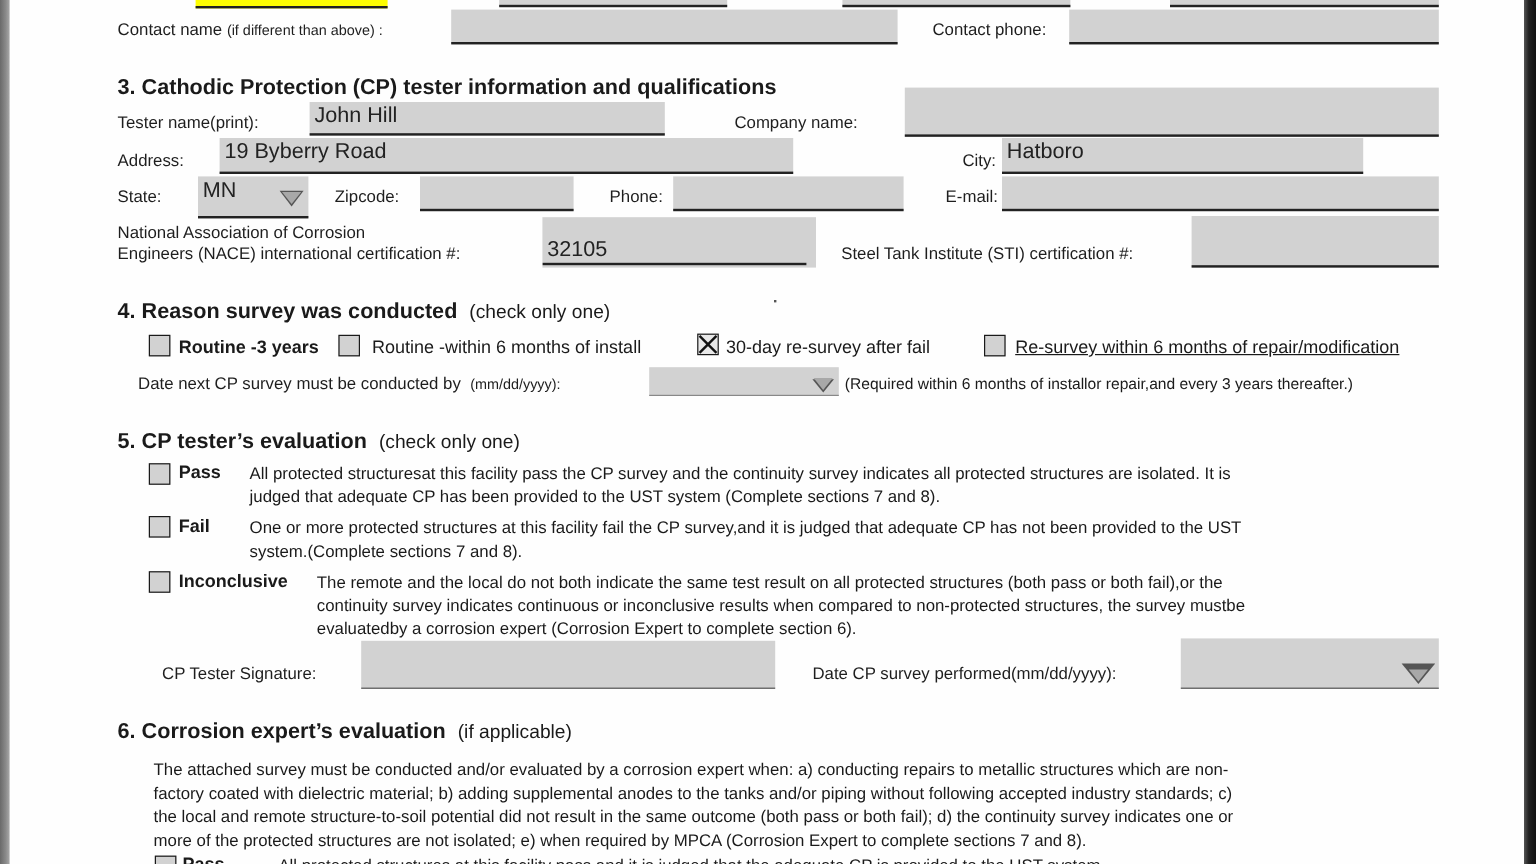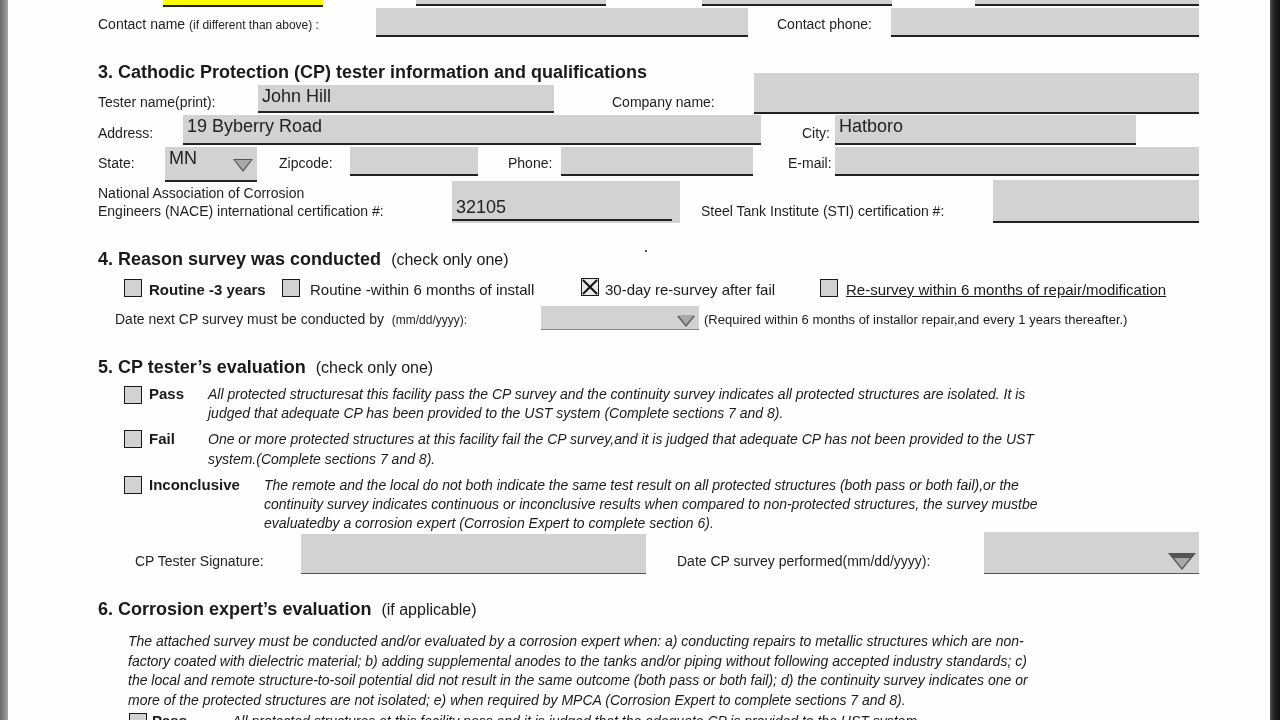--- a/index.html
+++ b/index.html
@@ -28,21 +28,21 @@
   .h2 { font-size:18px; font-weight:bold; color:#1a1a1a; }
   .h2 .sub { font-weight:normal; font-size:16px; }
   .cb { position:absolute; width:18px; height:18px; background:#d2d2d2;
     border:1px solid #1a1a1a; box-sizing:border-box; }
   .cb.checked { background:#e8e8e8; }
   .cb.checked::before, .cb.checked::after { content:""; position:absolute; left:7px; top:-2px;
     width:2px; height:20px; background:#111; }
   .cb.checked::before { transform:rotate(45deg); }
   .cb.checked::after { transform:rotate(-45deg); }
   .cbl { font-size:15px; }
-  .para { font-size:14px; line-height:19px;font-style:italic; }
+  .para { font-size:14px; line-height:19px; }
   .bold { font-weight:bold; }
   .highlight { position:absolute; background:#ffff00; border-bottom:2px solid #222; box-sizing:border-box; }
   .dot { position:absolute; width:2px; height:2px; background:#555; }
 </style>
 </head>
 <body>
 
 <div class="frame-left"></div>
 <div class="frame-right"></div>
 
@@ -69,21 +69,21 @@
 <div class="fld" style="left:258px;top:85px;width:296px;height:28px;">
   <span class="val">John Hill</span>
   <div class="tri" style="left:328px;top:13px;"></div>
 </div>
 <div class="abs lbl" style="left:612px;top:94px;">Company name:</div>
 <div class="fld" style="left:754px;top:73px;width:445px;height:41px;">
   <span class="val"></span>
 </div>
 
 <div class="abs lbl" style="left:98px;top:125px;">Address:</div>
-<div class="fld" style="left:183px;top:115px;width:578px;height:30px;">
+<div class="fld" style="left:183px;top:115px;width:478px;height:30px;">
   <span class="val">19 Byberry Road</span>
 </div>
 <div class="abs lbl" style="left:802px;top:125px;">City:</div>
 <div class="fld" style="left:835px;top:115px;width:301px;height:30px;">
   <span class="val">Hatboro</span>
 </div>
 
 <div class="abs lbl" style="left:98px;top:155px;">State:</div>
 <div class="fld" style="left:165px;top:147px;width:92px;height:35px;">
   <span class="val">MN</span>
@@ -130,21 +130,21 @@
 <div class="abs cbl" style="left:846px;top:281px;text-decoration:underline;">Re-survey within 6 months of repair/modification</div>
 
 <div class="abs lbl" style="left:115px;top:311px;">
   <span>Date next CP survey must be conducted by</span>&nbsp;
   <span class="small">(mm/dd/yyyy):</span>
 </div>
 <div class="fld" style="left:541px;top:306px;width:158px;height:24px;border-bottom:1px solid #888;">
   <span class="val"></span>
   <div class="tri" style="left:136px;top:10px;border-left-width:9px;border-right-width:9px;border-top-width:11px;"></div>
 </div>
-<div class="abs small" style="left:704px;top:312px;font-size:13px;">(Required within 6 months of installor repair,and every 1 years thereafter.)</div>
+<div class="abs small" style="left:704px;top:312px;font-size:13px;">(Required within 6 months of installor repair,and every 3 years thereafter.)</div>
 
 <div class="abs h2" style="left:98px;top:357px;">
   <span>5.  CP tester’s evaluation</span>&nbsp;
   <span class="sub">(check only one)</span>
 </div>
 
 <div class="cb" style="left:124px;top:386px;"></div>
 <div class="abs cbl bold" style="left:149px;top:385px;">Pass</div>
 <div class="abs para" style="left:208px;top:385px;">All protected structuresat this facility pass the CP    survey and the continuity survey indicates all protected structures are isolated. It is</div>
 <div class="abs para" style="left:208px;top:404px;">judged that adequate CP has been provided to the UST system (Complete sections 7 and 8).</div>

